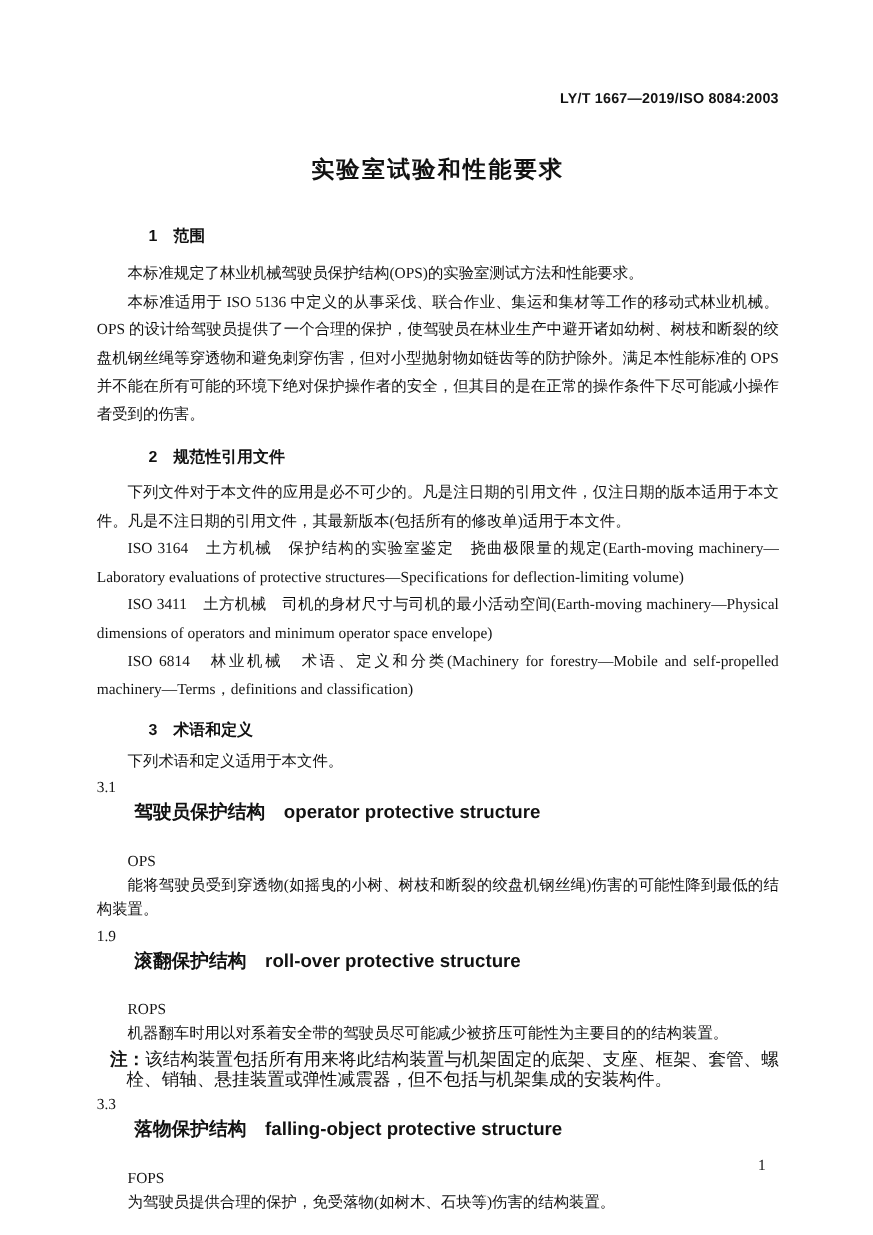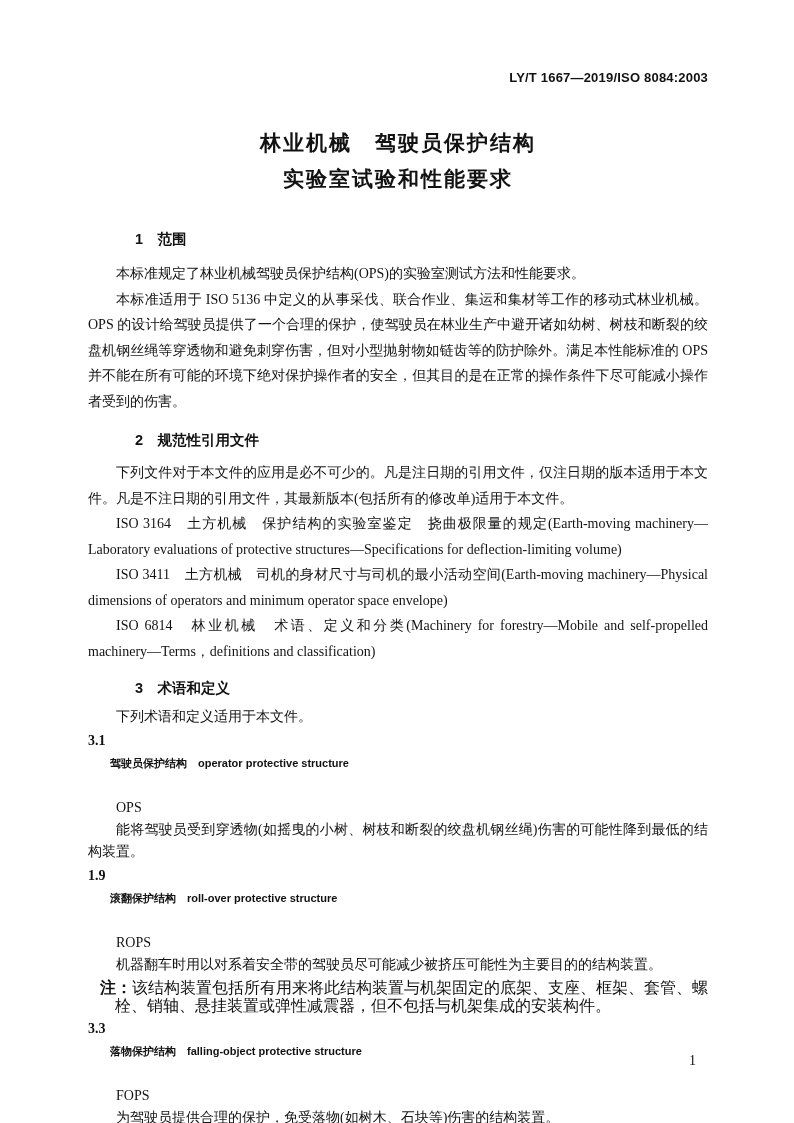--- a/index.html
+++ b/index.html
@@ -19,20 +19,21 @@
       padding: 70px 86px 0 88px;
       font-size: 14px;
       overflow: hidden;
     }
     .doc-number {
       text-align: right;
       font-family: "Liberation Sans", "DejaVu Sans", sans-serif;
       font-weight: bold;
       font-size: 13px;
       letter-spacing: .2px;
+      margin-top: 12px;
     }
     .doc-title {
       margin-top: 40px;
       text-align: center;
       font-family: "Liberation Sans", "DejaVu Sans", sans-serif;
       font-weight: bold;
       font-size: 21px;
       line-height: 36px;
       letter-spacing: 2px;
     }
@@ -54,25 +55,25 @@
     .ref {
       text-align: justify;
       text-indent: 2em;
       line-height: 25.5px;
     }
     .terms-intro {
       text-align: justify;
       text-indent: 2em;
       line-height: 22px;
     }
-    .term-number { line-height: 22px; margin-top: 2px; font-weight: bold; }
+    .term-number { line-height: 22px; margin-top: 2px; }
     .term-name {
       font-family: "Liberation Sans", "DejaVu Sans", sans-serif;
       font-weight: bold;
-      font-size: 11px;
+      font-size: 17px;
       margin-left: 2em;
       line-height: 22px;
     }
     .term-abbr { margin-left: 2em; line-height: 22px; margin-top: 23px; }
     .term-def {
       text-align: justify;
       text-indent: 2em;
       line-height: 22px;
     }
     .term-note {
@@ -96,21 +97,20 @@
     }
   </style>
 </head>
 <body>
 
 <div class="page">
 
   <div class="doc-number">LY/T 1667—2019/ISO 8084:2003</div>
 
   <div class="doc-title">
-    <div>林业机械　驾驶员保护结构</div>
     <div>实验室试验和性能要求</div>
   </div>
 
   <div class="sec-heading sec1-heading">1　范围</div>
   <p class="para">本标准规定了林业机械驾驶员保护结构(OPS)的实验室测试方法和性能要求。</p>
   <p class="para">本标准适用于 ISO 5136 中定义的从事采伐、联合作业、集运和集材等工作的移动式林业机械。OPS 的设计给驾驶员提供了一个合理的保护，使驾驶员在林业生产中避开诸如幼树、树枝和断裂的绞盘机钢丝绳等穿透物和避免刺穿伤害，但对小型抛射物如链齿等的防护除外。满足本性能标准的 OPS 并不能在所有可能的环境下绝对保护操作者的安全，但其目的是在正常的操作条件下尽可能减小操作者受到的伤害。</p>
 
   <div class="sec-heading sec2-heading">2　规范性引用文件</div>
   <p class="para">下列文件对于本文件的应用是必不可少的。凡是注日期的引用文件，仅注日期的版本适用于本文件。凡是不注日期的引用文件，其最新版本(包括所有的修改单)适用于本文件。</p>
   <p class="ref">ISO 3164　土方机械　保护结构的实验室鉴定　挠曲极限量的规定(Earth-moving machinery—Laboratory evaluations of protective structures—Specifications for deflection-limiting volume)</p>

